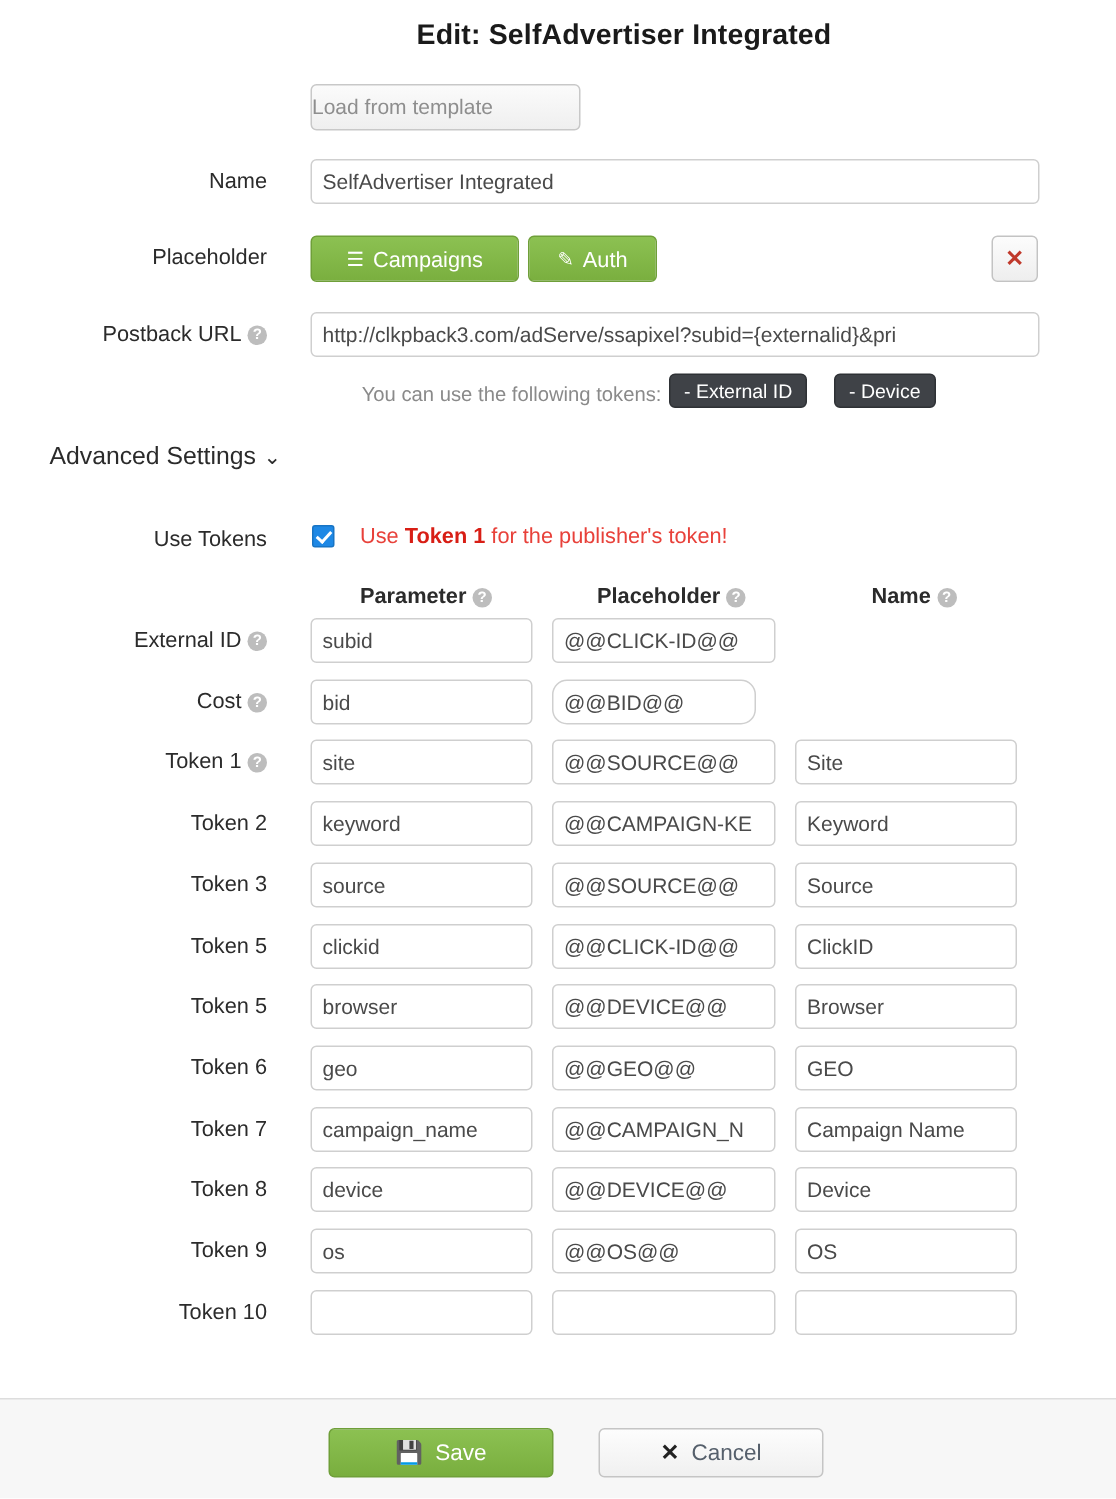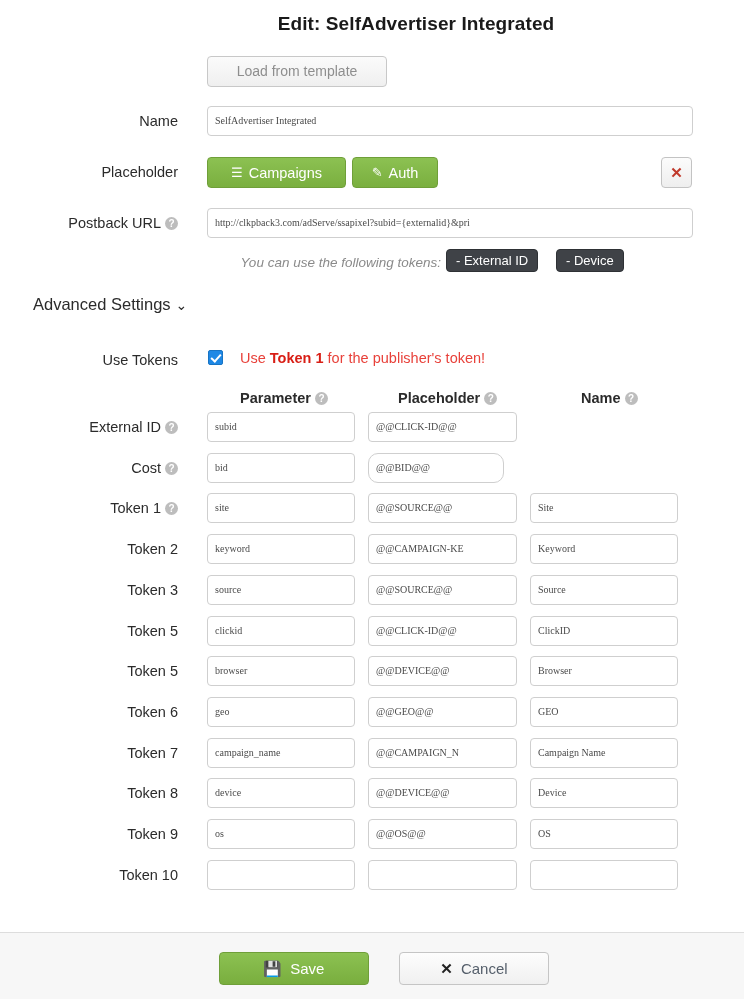--- a/index.html
+++ b/index.html
@@ -42,38 +42,38 @@
     margin-left: 4px;
   }
 
   
   .inp {
     position: absolute;
     height: 30px;
     background: #ffffff;
     border: 1px solid #cfcfcf;
     border-radius: 4px;
-    font-family: Liberation Serif, serif;
-    font-size: 10px;
+    font-family: Liberation Sans, sans-serif;
+    font-size: 14px;
     color: #4a4a4a;
     padding: 0 7px;
     line-height: 28px;
     white-space: nowrap;
     overflow: hidden;
   }
 
   
   .btn-tmpl {
     position: absolute; left: 207px; top: 56px;
     width: 180px; height: 31px;
     background: linear-gradient(#fbfbfb, #efefef);
     border: 1px solid #c8c8c8;
     border-radius: 4px;
     font-size: 14px; color: #8e8e8e;
-    line-height: 29px; text-align: center;
+    line-height: 29px; 
     cursor: pointer;
   }
 
   
   .btn-green {
     position: absolute; height: 31px;
     background: linear-gradient(#8cc152, #7aaf3f);
     border: 1px solid #6f9f39;
     border-radius: 4px;
     color: #ffffff; font-size: 14.5px;
@@ -91,21 +91,21 @@
     line-height: 29px; text-align: center;
     cursor: pointer;
   }
 
   
   .hint {
     position: absolute; left: 0; top: 252px; width: 744px; height: 22px;
   }
   .hint-text {
     position: absolute; right: 303px; top: 0;
-    font-size: 13.5px; font-style: italic; color: #8a8a8a;
+    font-size: 13.5px; color: #8a8a8a;
     line-height: 22px; white-space: nowrap;
   }
   .chip {
     position: absolute; top: 249px;
     height: 23px;
     background: #3f4247;
     border: 1px solid #2e3135;
     border-radius: 4px;
     color: #ffffff; font-size: 13px;
     line-height: 21px; text-align: center;

